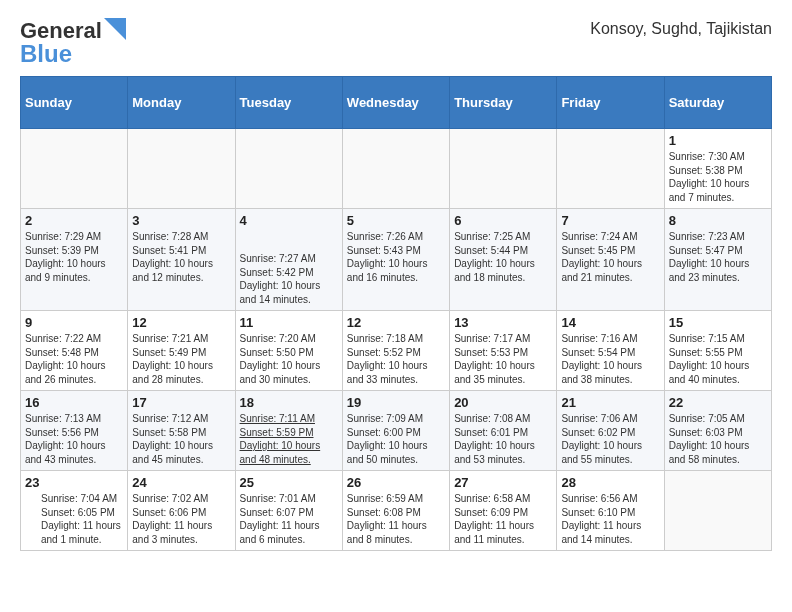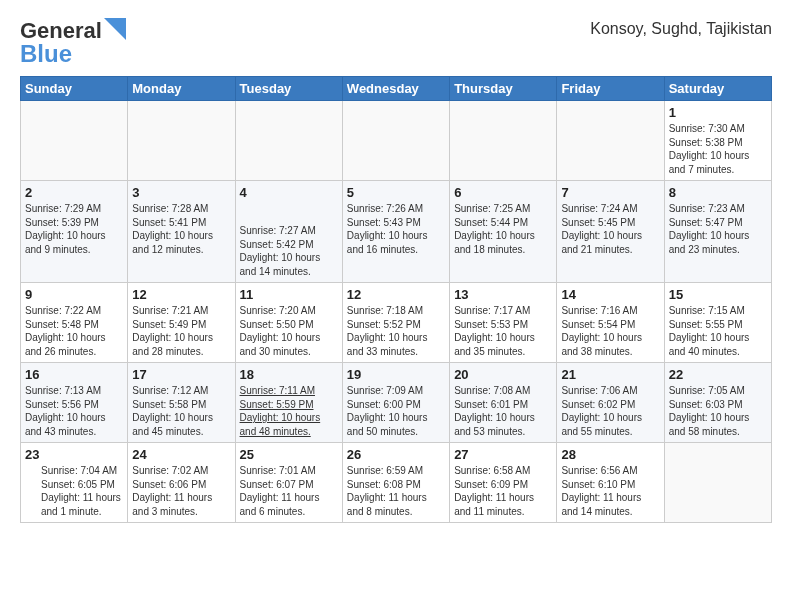--- a/index.html
+++ b/index.html
@@ -48,21 +48,21 @@
     }
     .calendar {
       width: 100%;
       border-collapse: collapse;
       border: 1px solid #ccc;
     }
     .calendar th {
       background-color: #3a7abf;
       color: #fff;
       font-size: 13px;
-      padding: 4px 4px;
+      padding: 18px 4px;
       text-align: left;
       border: 1px solid #2e6aac;
     }
     .calendar td {
       vertical-align: top;
       border: 1px solid #ccc;
       padding: 4px 4px;
       width: calc(100%/7);
       min-height: 80px;
       height: 80px;

